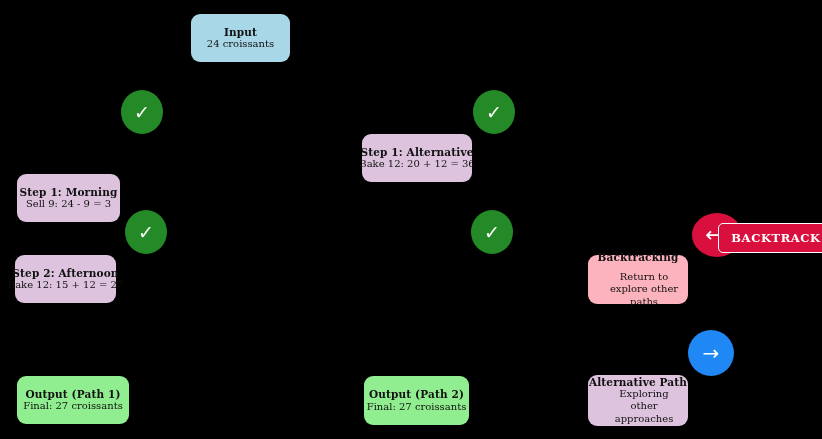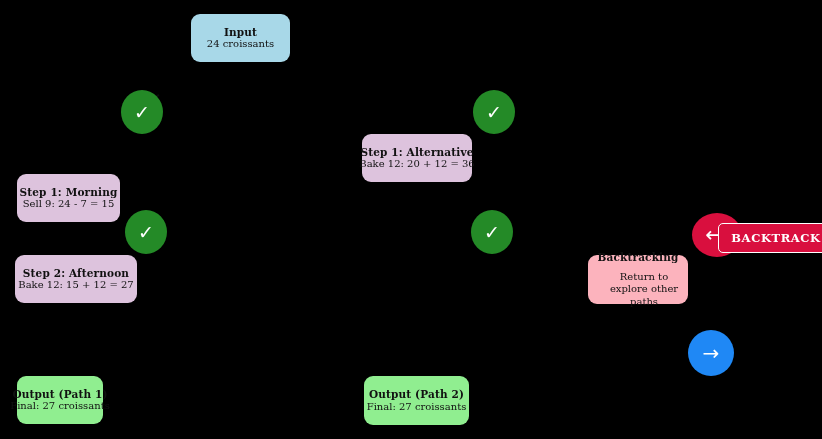--- a/index.html
+++ b/index.html
@@ -112,35 +112,39 @@
     <div class="marker check" style="left: 471px; top: 210px; width: 42px; height: 44px; background: rgb(36, 138, 39);">✓</div>
     <div class="marker blue" style="left: 688px; top: 330px; width: 46px; height: 46px; background: rgb(31, 136, 245);">→</div>
     <div class="marker backtrack-dot" style="left: 692px; top: 213px; width: 44px; height: 44px; background: rgb(217, 15, 62);">←</div>
     <div class="backtrack-pill" style="left: 718px; top: 223px; min-width: 100px; height: 23px; background: rgb(217, 15, 62); border-color: rgb(255, 255, 255);">BACKTRACK</div>
     <div class="node" style="left: 191px; top: 14px; width: 99px; height: 48px; background: rgb(168, 216, 232);">
       <div class="title">Input</div>
       <div class="sub">24 croissants</div>
     </div>
     <div class="node" style="left: 17px; top: 134px; width: 103px; height: 48px; background: rgb(221, 195, 221); margin-top: 40px;">
       <div class="title">Step 1: Morning</div>
-      <div class="sub">Sell 9:  24 - 7 = 15</div>
+      <div class="sub">Sell 9:  24 - 9 = 3</div>
     </div>
     <div class="node" style="left: 362px; top: 134px; width: 110px; height: 48px; background: rgb(221, 195, 221); align-items: center;">
       <div class="title">Step 1: Alternative</div>
       <div class="sub">Bake 12:  20 + 12 = 36</div>
     </div>
-    <div class="node" style="left: 15px; top: 255px; width: 122px; height: 48px; background: rgb(221, 195, 221);">
+    <div class="node" style="left: 15px; top: 255px; width: 101px; height: 48px; background: rgb(221, 195, 221);">
       <div class="title">Step 2: Afternoon</div>
       <div class="sub">Bake 12:  15 + 12 = 27</div>
     </div>
     <div class="node" style="left: 588px; top: 255px; width: 100px; height: 49px; background: rgb(252, 179, 189); gap: 8px;">
       <div class="title">Backtracking</div>
       <div class="sub wrap">Return to explore other paths</div>
     </div>
-    <div class="node" style="left: 17px; top: 376px; width: 86px; height: 48px; background: rgb(144, 238, 144);">
+    <div class="node" style="left: 17px; top: 376px; width: 112px; height: 48px; background: rgb(144, 238, 144);">
       <div class="title">Output (Path 1)</div>
       <div class="sub">Final: 27 croissants</div>
     </div>
     <div class="node" style="left: 364px; top: 376px; width: 105px; height: 49px; background: rgb(144, 238, 144);">
       <div class="title">Output (Path 2)</div>
       <div class="sub">Final: 27 croissants</div>
     </div>
+    <div class="node" style="left: 588px; top: 375px; width: 100px; height: 51px; background: rgb(221, 195, 221);">
+      <div class="title">Alternative Path</div>
+      <div class="sub wrap">Exploring other approaches</div>
+    </div>
   </div>
 
 </body></html>

